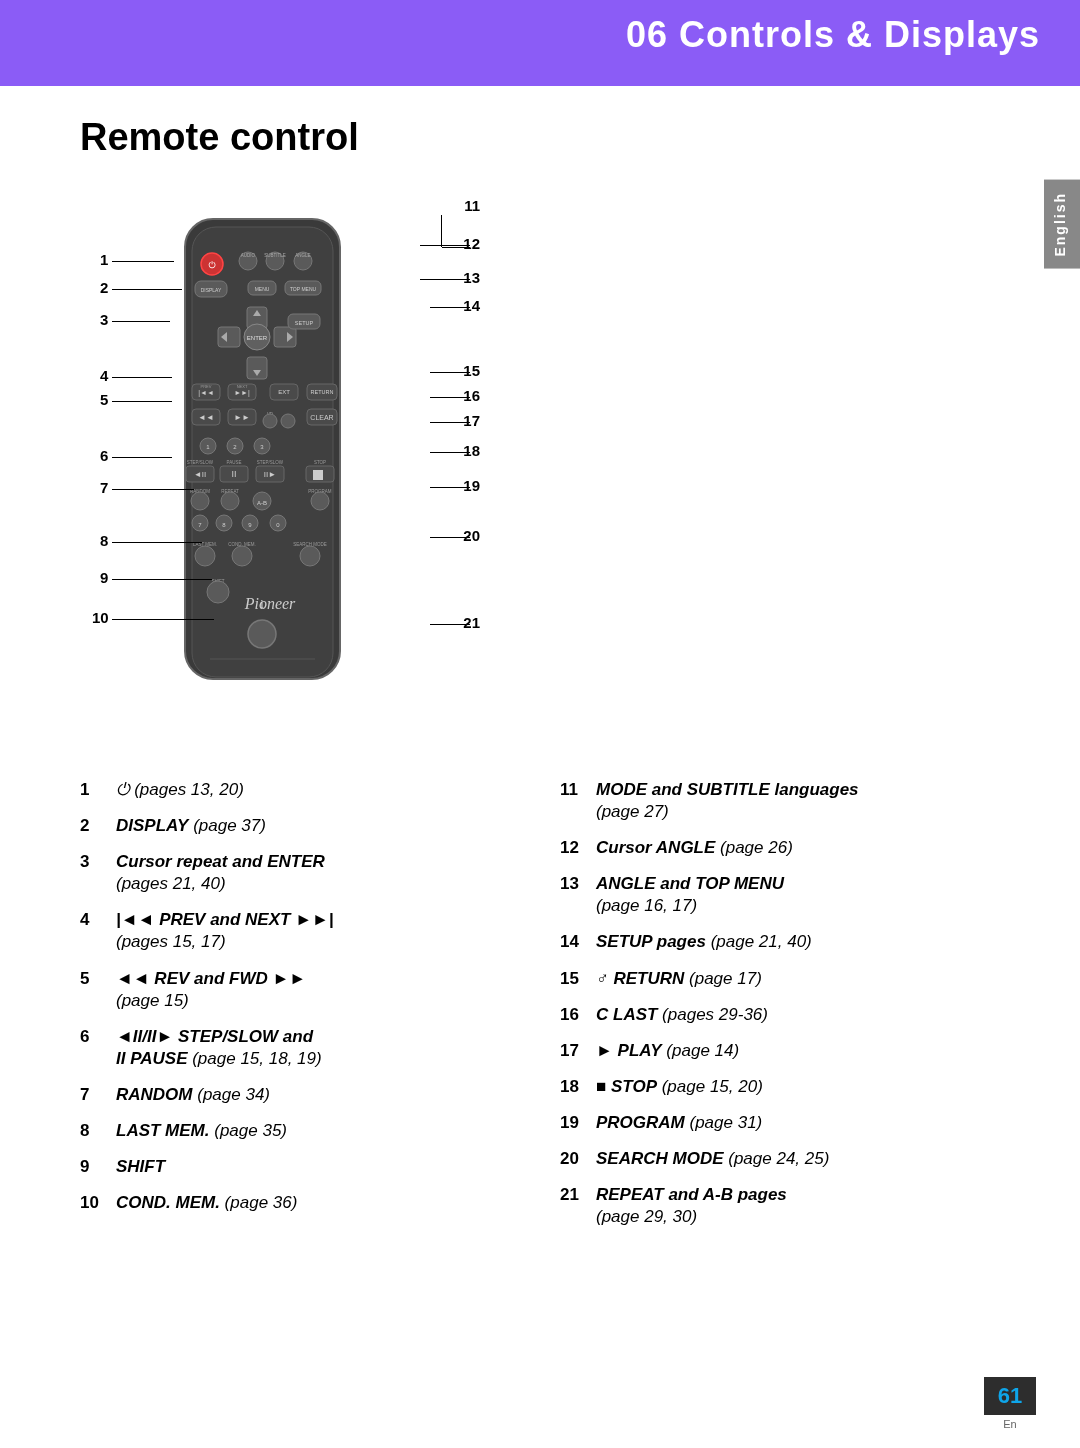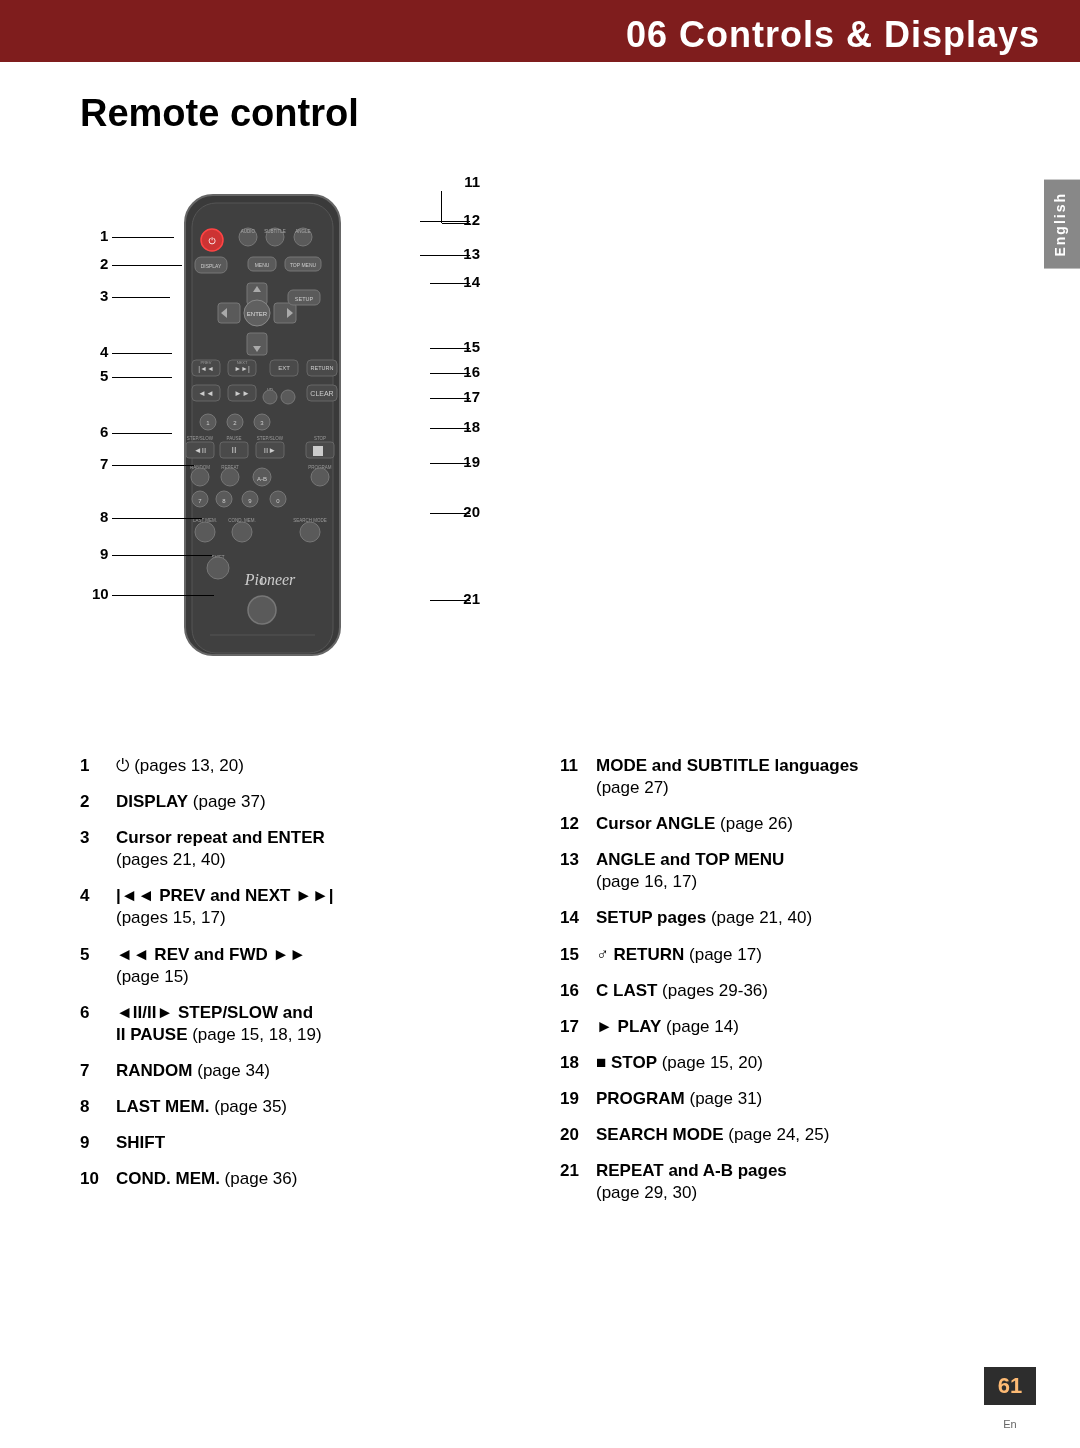--- a/index.html
+++ b/index.html
@@ -7,24 +7,24 @@
       width: 1080px;
       min-height: 1448px;
       background: #ffffff;
       font-family: Arial, Helvetica, sans-serif;
       position: relative;
       overflow-x: hidden;
     }
 
     
     .header-bar {
-      background: #7f1d1d;
+      background: #8b5cf6;
       color: #ffffff;
       text-align: right;
-      padding: 14px 40px 6px 0;
+      padding: 14px 40px 30px 0;
       font-size: 36px;
       font-weight: bold;
       letter-spacing: 1px;
     }
 
     
     .side-tab {
       position: absolute;
       top: 180px;
       right: 0;
@@ -70,20 +70,21 @@
     }
 
     .legend-num {
       font-weight: bold;
       min-width: 36px;
       flex-shrink: 0;
     }
 
     .legend-text {
       flex: 1;
+      font-style: italic;
     }
 
     
     .diagram-area {
       position: relative;
       width: 500px;
       height: 580px;
       flex-shrink: 0;
     }
 
@@ -461,15 +462,15 @@
     </div>
     <div class="legend-item">
       <span class="legend-num">21</span>
       <span class="legend-text"><strong>REPEAT and A-B pages</strong><br>(page 29, 30)</span>
     </div>
   </div>
 
 </div>
 
 <div style="position:absolute; bottom:18px; right:44px; display:flex; flex-direction:column; align-items:center;">
-  <div style="background:#2d2d2d; color:#fdba74; width:52px; height:38px; display:flex; align-items:center; justify-content:center; font-size:22px; font-weight:bold;">61</div>
-  <div style="font-size:11px; color:#666; margin-top:13px;">En</div>
+  <div style="background:#2d2d2d; color:#0ea5e9; width:52px; height:38px; display:flex; align-items:center; justify-content:center; font-size:22px; font-weight:bold;">61</div>
+  <div style="font-size:11px; color:#666; margin-top:3px;">En</div>
 </div>
 
 </body></html>

